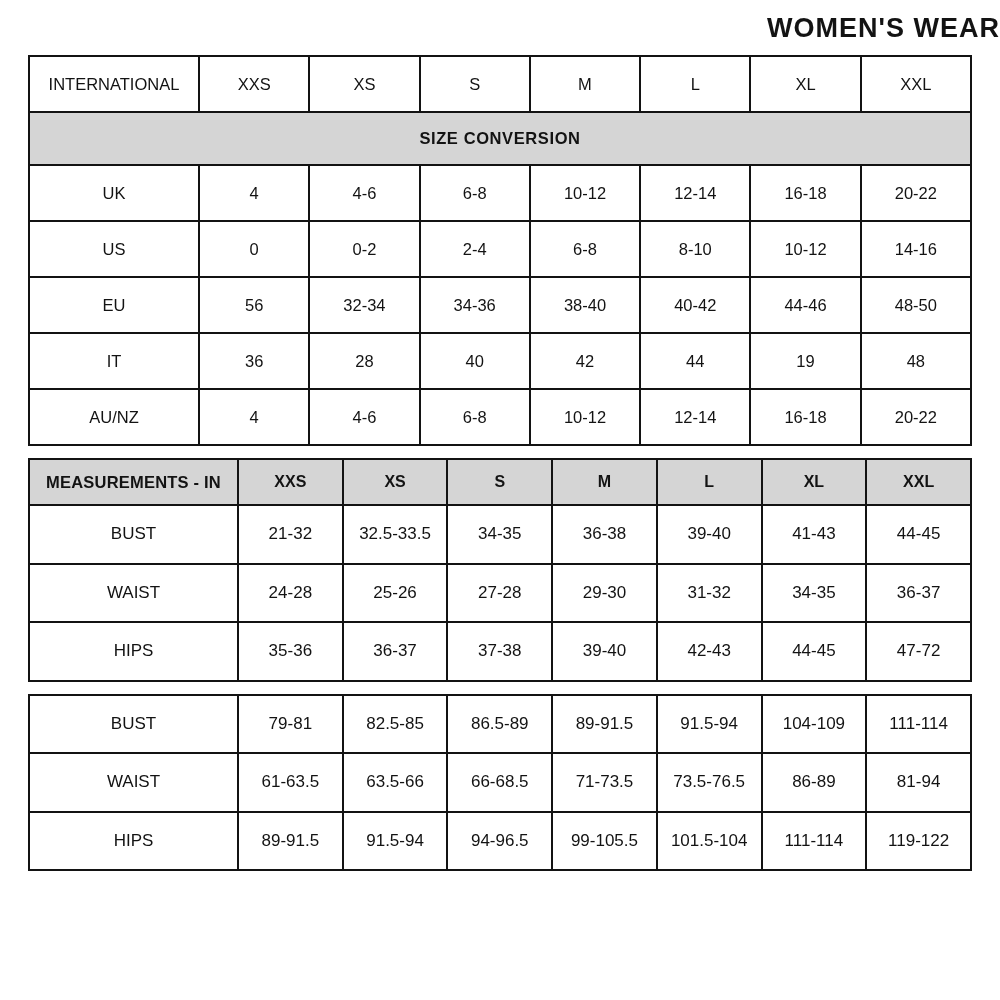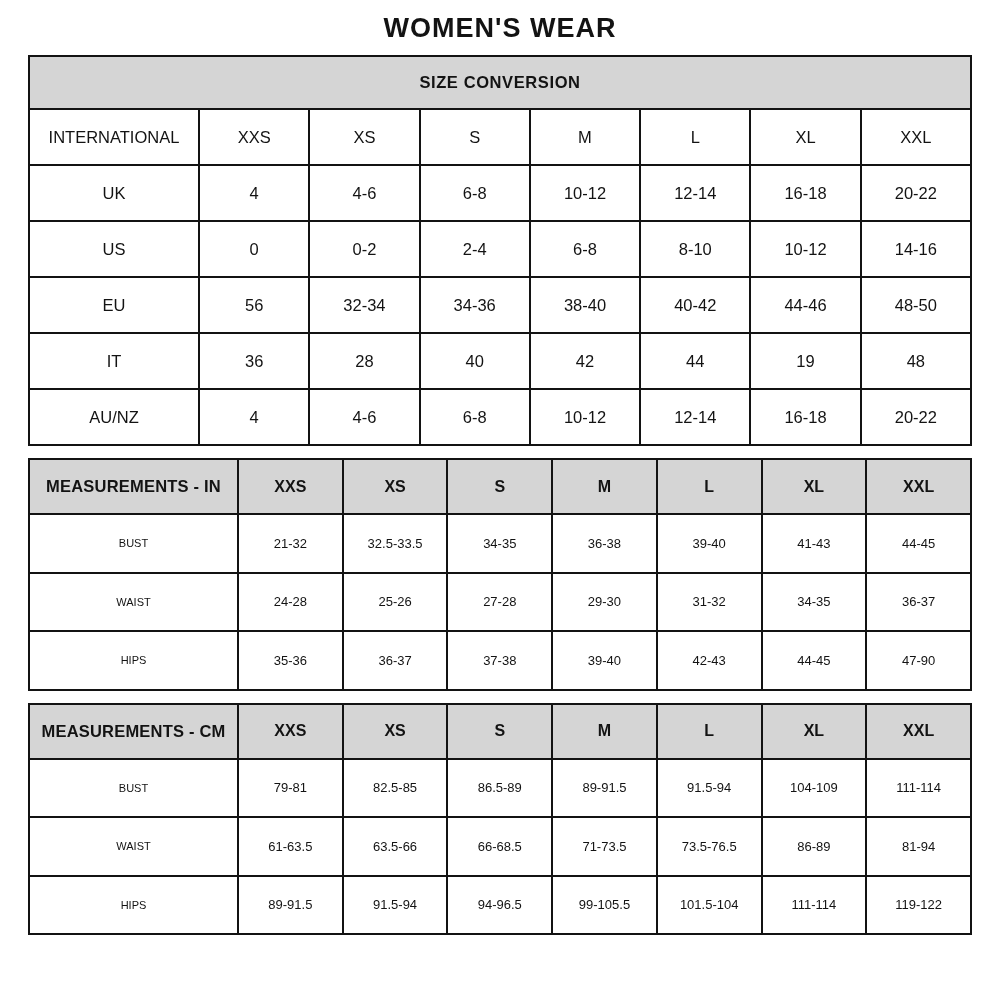--- a/index.html
+++ b/index.html
@@ -5,21 +5,21 @@
   * { box-sizing: border-box; margin: 0; padding: 0; }
   html, body { background: #ffffff; }
   body {
     width: 1000px; height: 1000px;
     font-family: "Liberation Sans", sans-serif;
     color: #131313;
     overflow: hidden;
   }
   .page { width: 1000px; height: 1000px; padding-top: 13px; }
   .title {
-    text-align: center;
+    text-align: right;
     font-size: 27px;
     font-weight: 700;
     letter-spacing: 1px;
     margin-bottom: 11px;
   }
   table {
     border-collapse: collapse;
     margin: 0 auto 12px auto;
     width: 944px;
     table-layout: fixed;
@@ -34,59 +34,59 @@
   }
   .hdr { background: #d5d5d5; font-weight: 700; }
 
   
   .t1 col.c-label { width: 170px; }
   .t1 td { height: 56px; font-size: 16.5px; }
   .t1 .merged { height: 53px; font-size: 16.5px; letter-spacing: 0.6px; }
 
   
   .tm col.c-label { width: 209px; }
-  .tm td.hdr { height: 55px; font-size: 16px; }
+  .tm td.hdr { height: 46px; font-size: 16px; }
   .tm td.hdr.first { font-size: 16.5px; letter-spacing: 0.2px; }
   .tm td { height: 58.5px; }
-  .tm td.rowlabel { font-size: 11px; }
-  .tm td.val { font-size: 13px; }
+  .tm td.rowlabel { font-size: 17px; }
+  .tm td.val { font-size: 17px; }
 </style>
 </head>
 <body>
 
 <div class="page">
 
   <div class="title">WOMEN'S WEAR</div>
 
   <table class="t1">
     <colgroup>
         <col class="c-label">
         <col>
         <col>
         <col>
         <col>
         <col>
         <col>
         <col>
       </colgroup>
     <tbody>
-      <tr>
-        <td class="hdr merged" colspan="8">SIZE CONVERSION</td>
-      </tr>
       <tr>
         <td>INTERNATIONAL</td>
         <td>XXS</td>
         <td>XS</td>
         <td>S</td>
         <td>M</td>
         <td>L</td>
         <td>XL</td>
         <td>XXL</td>
       </tr>
       <tr>
+        <td class="hdr merged" colspan="8">SIZE CONVERSION</td>
+      </tr>
+      <tr>
         <td>UK</td>
         <td>4</td>
         <td>4-6</td>
         <td>6-8</td>
         <td>10-12</td>
         <td>12-14</td>
         <td>16-18</td>
         <td>20-22</td>
       </tr>
       <tr>
@@ -175,47 +175,37 @@
         <td class="val">36-37</td>
       </tr>
       <tr>
         <td class="rowlabel">HIPS</td>
         <td class="val">35-36</td>
         <td class="val">36-37</td>
         <td class="val">37-38</td>
         <td class="val">39-40</td>
         <td class="val">42-43</td>
         <td class="val">44-45</td>
-        <td class="val">47-90</td>
+        <td class="val">47-72</td>
       </tr>
     </tbody>
   </table>
 
   <table class="tm">
     <colgroup>
         <col class="c-label">
         <col>
         <col>
         <col>
         <col>
         <col>
         <col>
         <col>
       </colgroup>
     <tbody>
-      <tr>
-        <td class="hdr first">MEASUREMENTS - CM</td>
-        <td class="hdr">XXS</td>
-        <td class="hdr">XS</td>
-        <td class="hdr">S</td>
-        <td class="hdr">M</td>
-        <td class="hdr">L</td>
-        <td class="hdr">XL</td>
-        <td class="hdr">XXL</td>
-      </tr>
       <tr>
         <td class="rowlabel">BUST</td>
         <td class="val">79-81</td>
         <td class="val">82.5-85</td>
         <td class="val">86.5-89</td>
         <td class="val">89-91.5</td>
         <td class="val">91.5-94</td>
         <td class="val">104-109</td>
         <td class="val">111-114</td>
       </tr>

